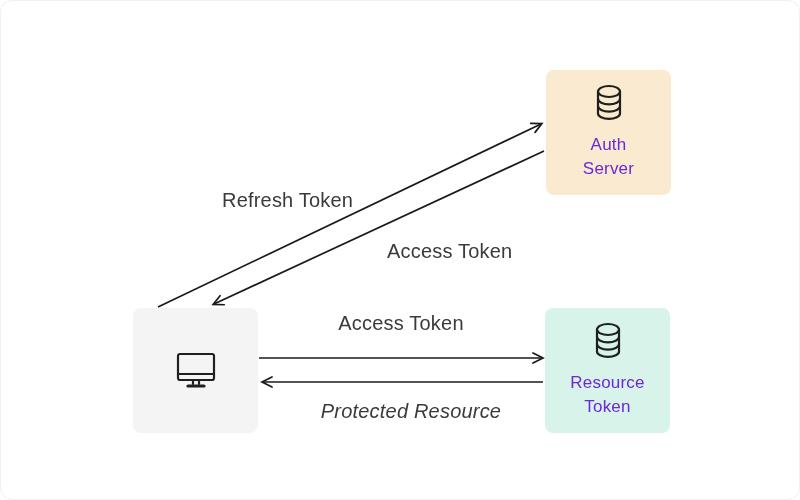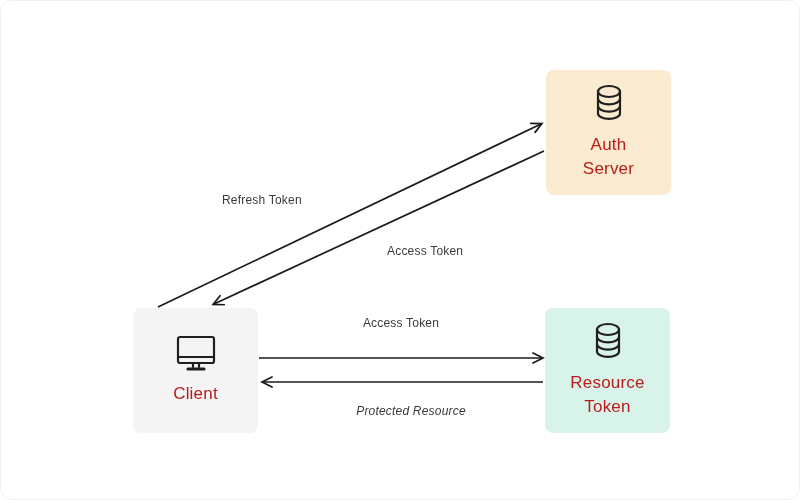--- a/index.html
+++ b/index.html
@@ -51,28 +51,28 @@
   .node .icon svg {
     stroke: #1f1f1f;
     fill: none;
     stroke-width: 2.2;
     stroke-linecap: round;
     stroke-linejoin: round;
   }
   .node-label {
     font-size: 17px;
     line-height: 1.42;
-    color: #b91c1c;
+    color: #6d28d9;
     text-align: center;
     width: 78px;
     letter-spacing: 0.2px;
   }
   .edge-label {
     position: absolute;
-    font-size: 12px;
+    font-size: 20px;
     line-height: 18px;
     color: #3a3a3a;
     letter-spacing: 0.2px;
     white-space: nowrap;
   }
   .label-refresh-token   { left: 221px; top: 190px; }
   .label-access-token-1  { left: 386px; top: 241px; }
   .label-access-token-2  { left: 300px; top: 313px; width: 200px; text-align: center; }
   .label-protected-res   { left: 310px; top: 401px; width: 200px; text-align: center; font-style: italic; }
 </style>
@@ -83,21 +83,20 @@
 
   <div class="node node-client" style="background-color: rgb(244, 244, 244);">
     <span class="icon">
       <svg width="40" height="38" viewBox="0 0 40 38">
         <rect x="2" y="2" width="36" height="26" rx="2"></rect>
         <line x1="2" y1="22" x2="38" y2="22"></line>
         <path d="M17,28 v4 M23,28 v4"></path>
         <line x1="12" y1="34" x2="28" y2="34" stroke-width="3.2"></line>
       </svg>
     </span>
-    <span class="node-label">Client</span>
   </div>
 
   <div class="node node-auth" style="background-color: rgb(250, 234, 207);">
     <span class="icon">
       <svg width="34" height="40" viewBox="0 0 34 40">
         <ellipse cx="17" cy="7.5" rx="11" ry="5.5"></ellipse>
         <path d="M28,14.8 c0,3 -4.9,5.5 -11,5.5 s-11,-2.5 -11,-5.5"></path>
         <path d="M28,22.1 c0,3 -4.9,5.5 -11,5.5 s-11,-2.5 -11,-5.5"></path>
         <path d="M6,7.5 V29.4 c0,3 4.9,5.5 11,5.5 s11,-2.5 11,-5.5 V7.5"></path>
       </svg>

